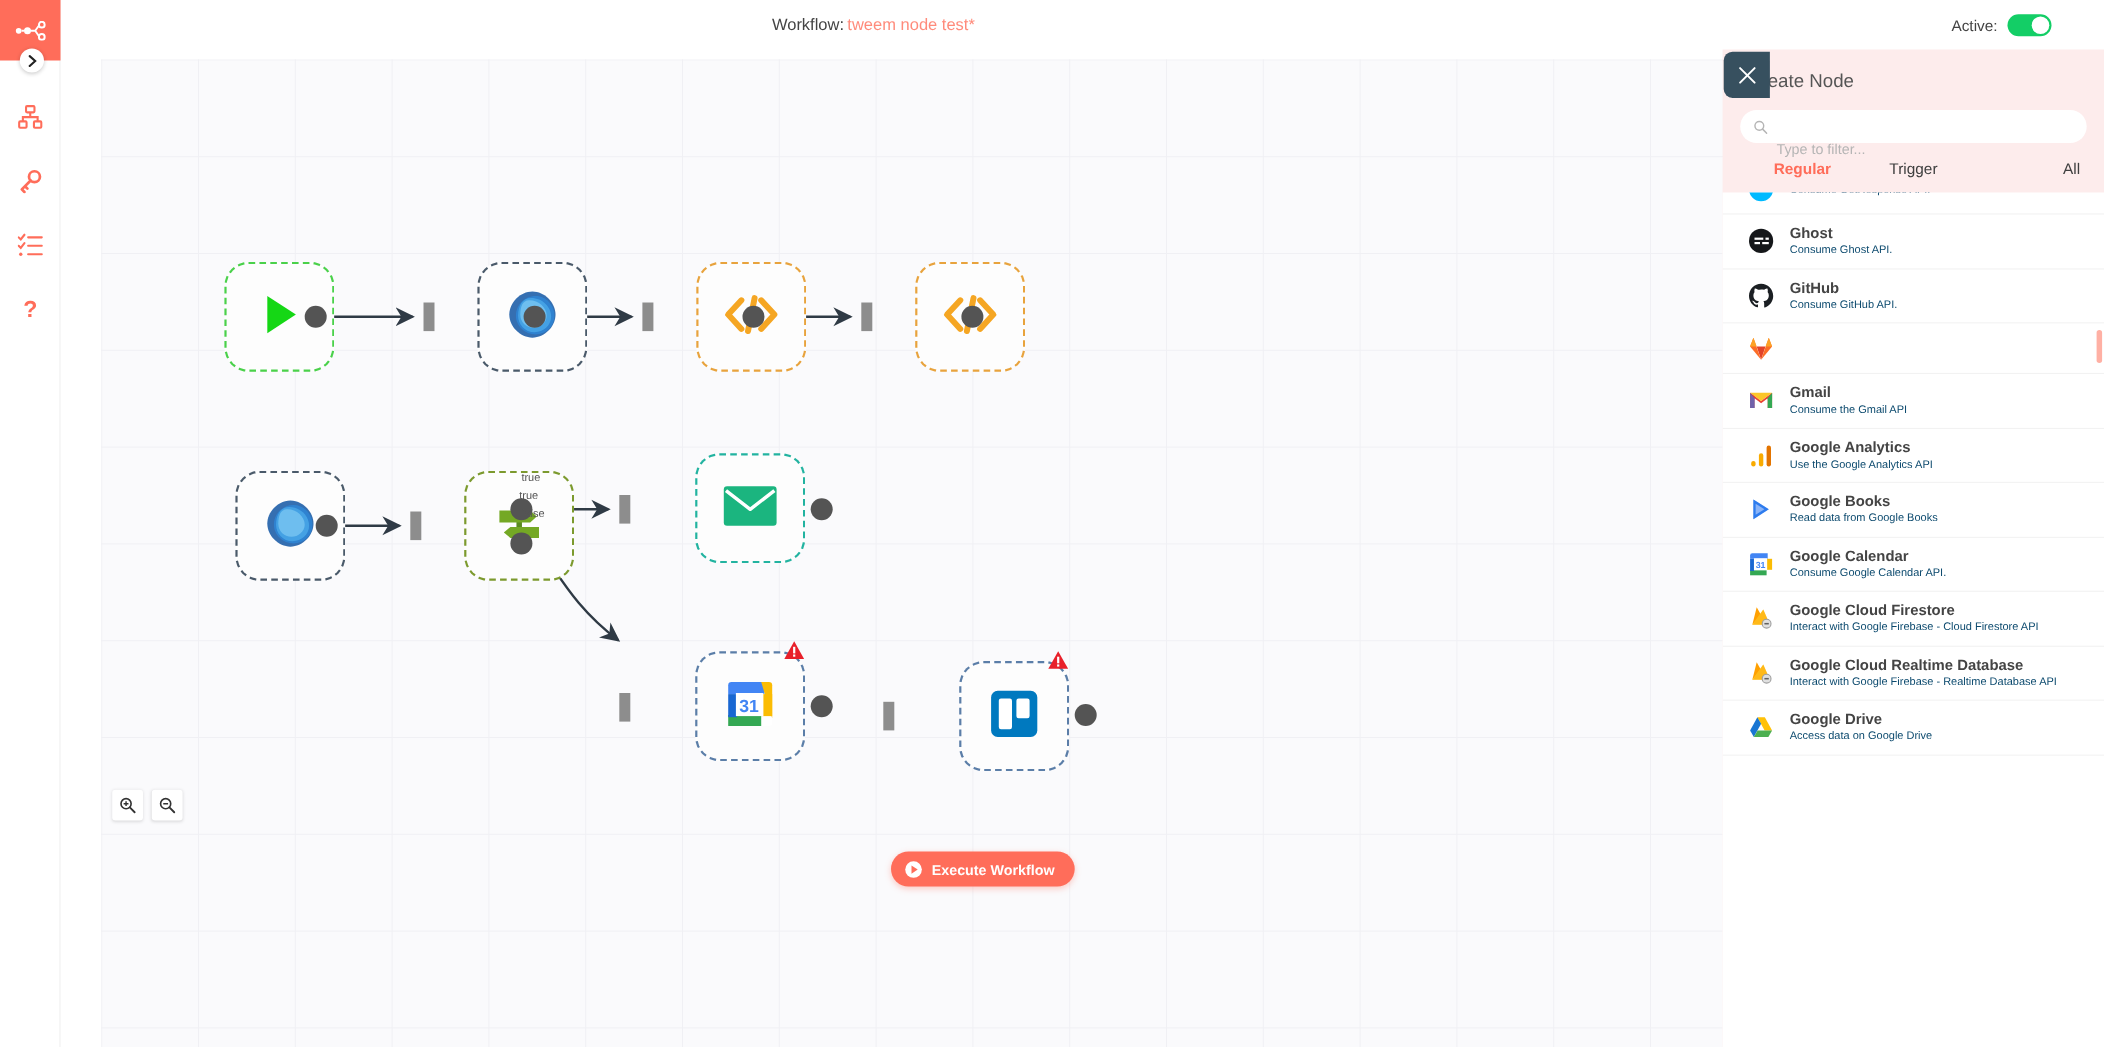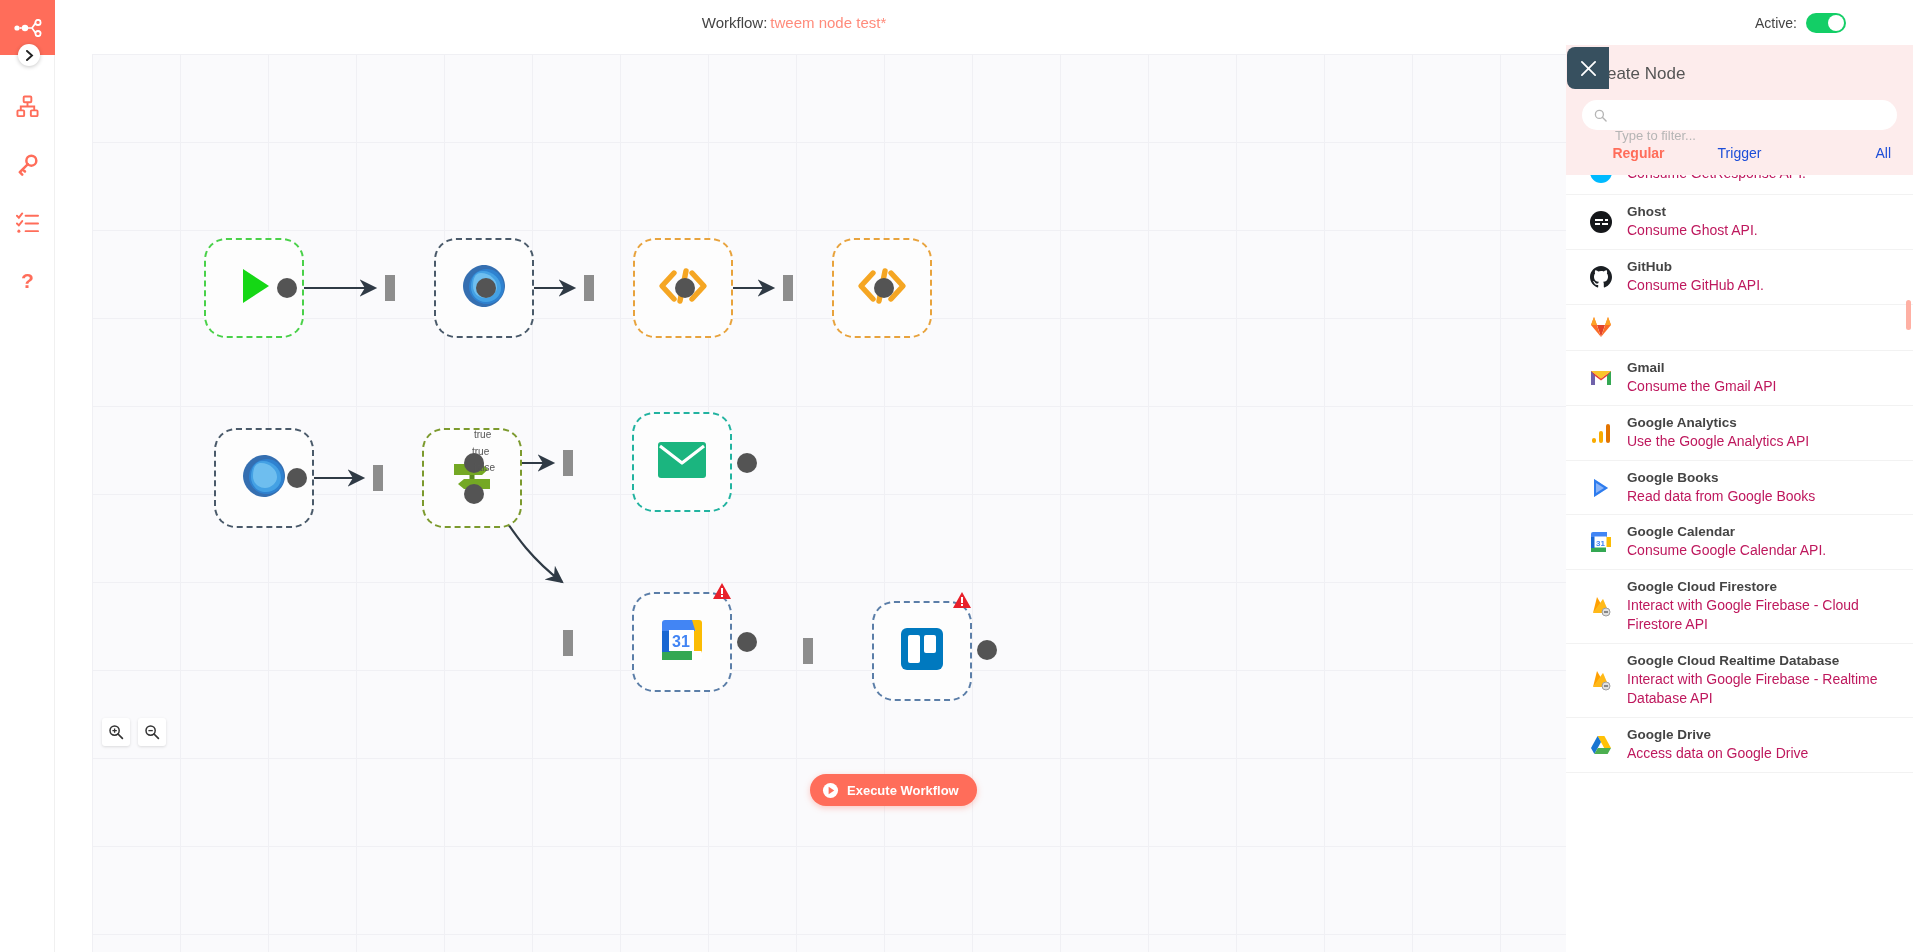--- a/index.html
+++ b/index.html
@@ -20,21 +20,21 @@
   }
   #wf-title {
     position: absolute; left: 0; top: 0;
     width: 1588px; height: 45px;
     line-height: 45px; text-align: center;
     font-size: 15px; color: #555;
   }
   #wf-title .wf-label { color: #444; }
   #wf-title .wf-name { color: #ff8b7b; margin-left: 3px; }
   #active-wrap {
-    position: absolute; right: 67px; top: 0; height: 45px;
+    position: absolute; right: 48px; top: 0; height: 45px;
     display: flex; align-items: center; gap: 9px;
   }
   #active-label { font-size: 14px; color: #444; }
   .toggle {
     width: 40px; height: 20px; border-radius: 10px;
     background: #13ce66; position: relative; cursor: pointer;
   }
   .toggle .knob {
     position: absolute; right: 2px; top: 2px;
     width: 16px; height: 16px; border-radius: 50%;
@@ -182,42 +182,42 @@
     background: transparent;
     margin-top: 40px;
   }
   #search-input::placeholder { color: #b5b5b5; }
   #tabs {
     display: flex; margin: 15px 0 0 0;
     padding: 0 22px 10px 22px;
   }
   .tab {
     flex: 1; text-align: center; font-size: 14px;
-    color: #1d4ed8; cursor: pointer; padding-bottom: 4px;
+    color: #404040; cursor: pointer; padding-bottom: 4px;
   }
   .tab:first-child { text-align: left; }
   .tab:last-child  { text-align: right; }
   .tab.active { color: #ff6d5a; font-weight: bold; text-align: center; }
   #node-list {
     flex: 1; overflow: hidden;
     background: #fff;
     position: relative;
   }
   #list-inner { position: absolute; top: -16px; left: 0; right: 0; }
   .nitem {
     display: flex; align-items: center; gap: 13px;
     padding: 9px 16px 9px 22px;
     border-bottom: 1px solid #f2f2f2;
     cursor: pointer; min-height: 46px;
   }
   .nicon { width: 26px; min-width: 26px; height: 26px;
            display: flex; align-items: center; justify-content: center; }
   .ntext { flex: 1; }
   .ntitle { font-size: 13.5px; font-weight: bold; color: #444; }
-  .ndesc  { font-size: 14px; color: #be185d; margin-top: 2px; line-height: 1.35; }
+  .ndesc  { font-size: 10px; color: #0c4a6e; margin-top: 2px; line-height: 1.35; }
   #scroll-thumb {
     position: absolute; right: 2px; top: 300px;
     width: 5px; height: 30px; border-radius: 3px;
     background: #ffb0a4; z-index: 65; cursor: pointer;
   }
 </style>
 </head>
 <body>
 
 <div id="topbar">

